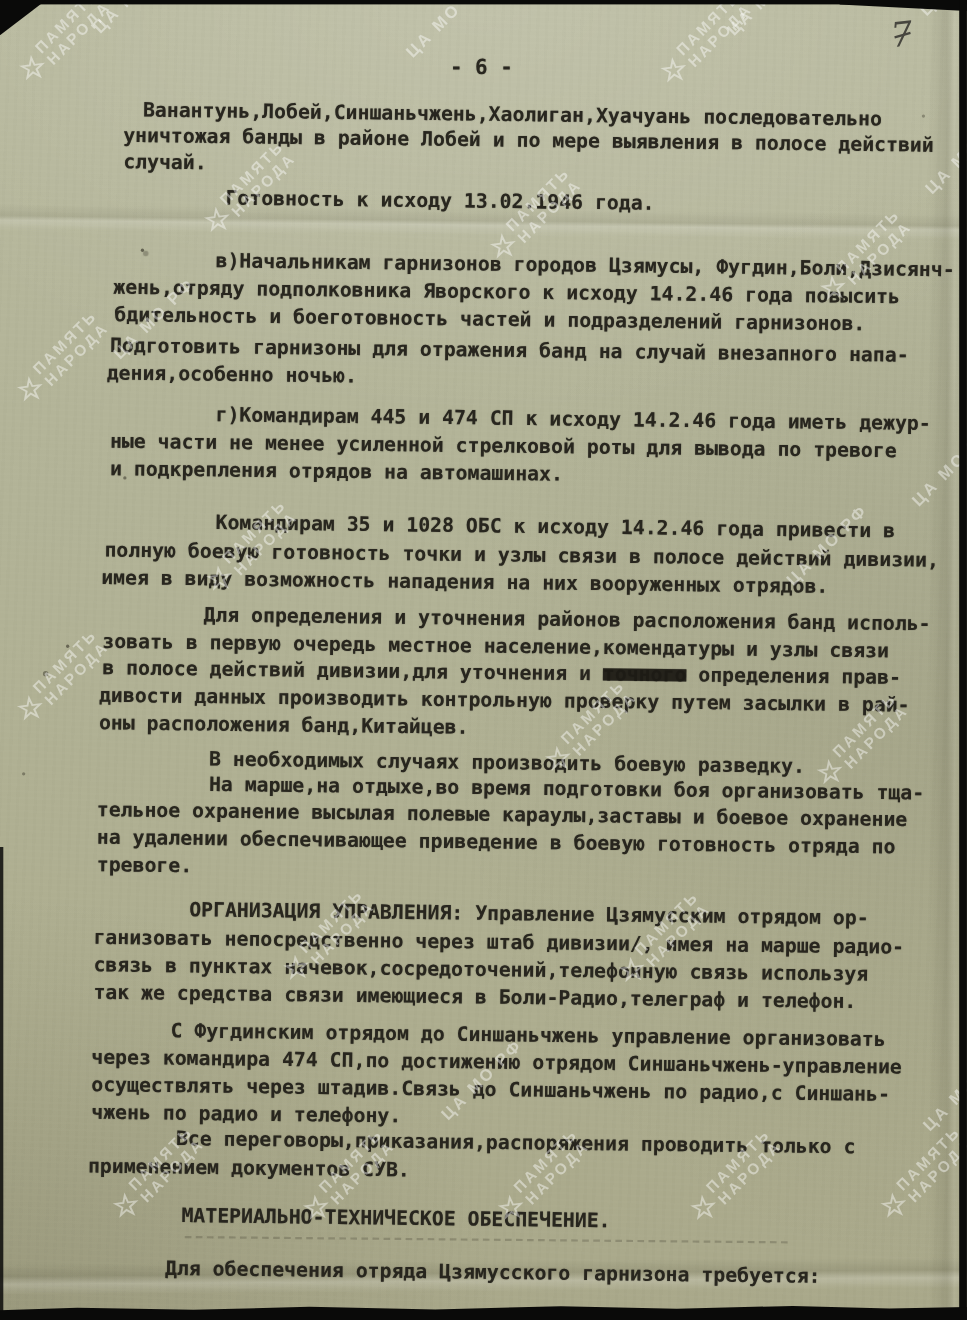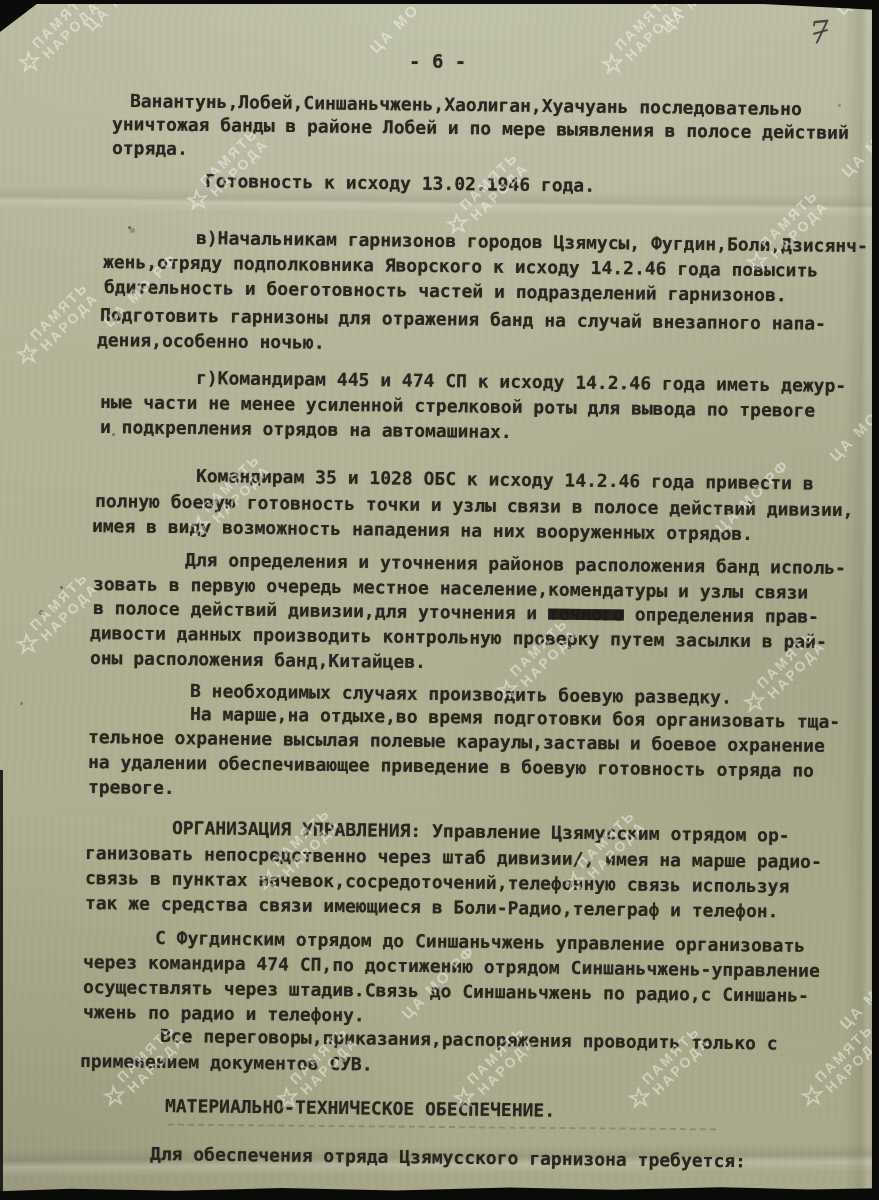--- a/index.html
+++ b/index.html
@@ -74,21 +74,21 @@
   <div class="crease crease2"></div>
   <div class="vfold"></div>
   <div class="specks"></div>
 
   <div class="textlayer" id="text-layer">
     <div class="pageno">- 6 -</div>
     <div class="handno">7</div>
     <div class="heading-underline"></div>
   <div class="line" style="left: 130px; top: 90px;">Ванантунь,Лобей,Синшаньчжень,Хаолиган,Хуачуань последовательно</div>
       <div class="line" style="left: 112px; top: 113px;">уничтожая банды в районе Лобей и по мере выявления в полосе действий</div>
-      <div class="line" style="left: 112px; top: 137px;">отряда.</div>
+      <div class="line" style="left: 112px; top: 137px;">случай.</div>
       <div class="line" style="left: 205px; top: 170px;">Готовность к исходу 13.02.1946 года.</div>
       <div class="line" style="left: 196px; top: 227px;">в)Начальникам гарнизонов городов Цзямусы, Фугдин,Боли,Дзисянч-</div>
       <div class="line" style="left: 103px; top: 251px;">жень,отряду подполковника Яворского к исходу 14.2.46 года повысить</div>
       <div class="line" style="left: 104px; top: 276px;">бдительность и боеготовность частей и подразделений гарнизонов.</div>
       <div class="line" style="left: 100px; top: 304px;">Подготовить гарнизоны для отражения банд на случай внезапного напа-</div>
       <div class="line" style="left: 97px; top: 329px;">дения,особенно ночью.</div>
       <div class="line" style="left: 196px; top: 367px;">г)Командирам 445 и 474 СП к исходу 14.2.46 года иметь дежур-</div>
       <div class="line" style="left: 100px; top: 391px;">ные части не менее усиленной стрелковой роты для вывода по тревоге</div>
       <div class="line" style="left: 100px; top: 416px;">и подкрепления отрядов на автомашинах.</div>
       <div class="line" style="left: 196px; top: 465px;">Командирам 35 и 1028 ОБС к исходу 14.2.46 года привести в</div>

